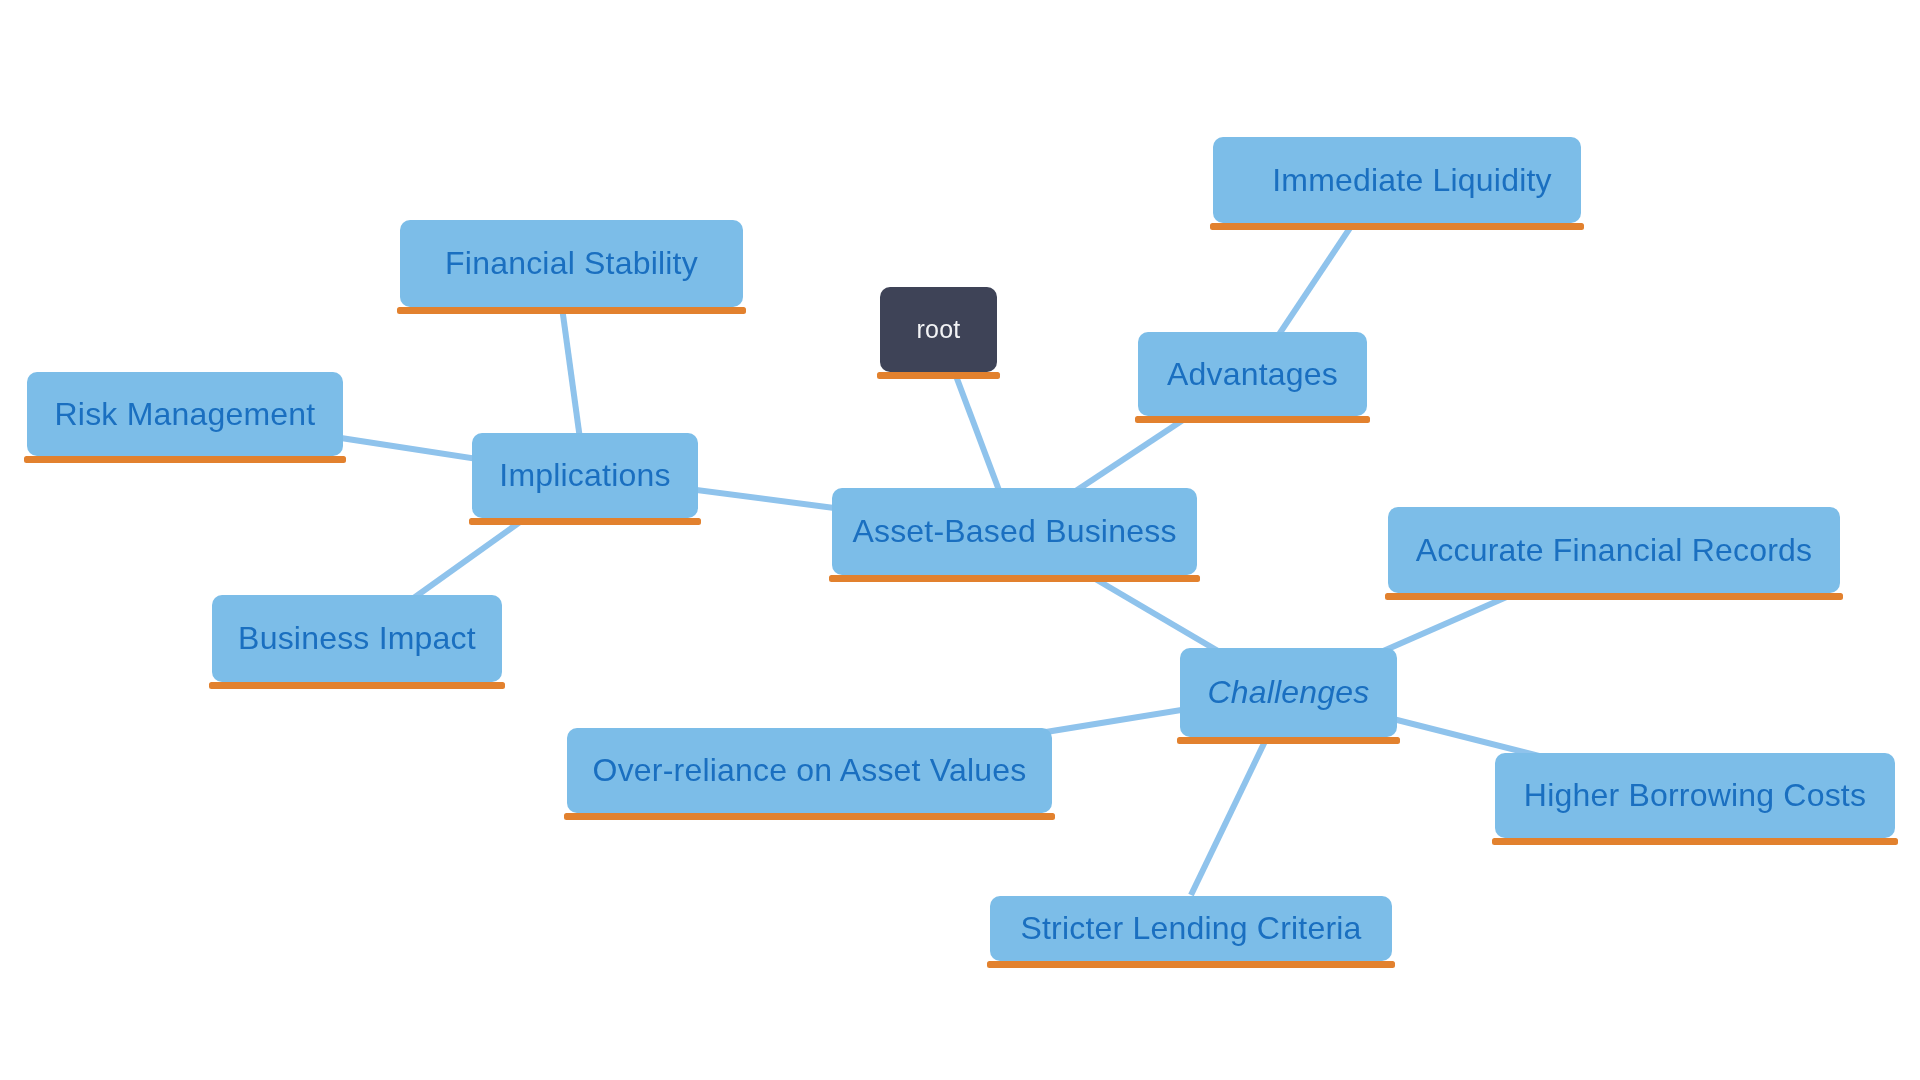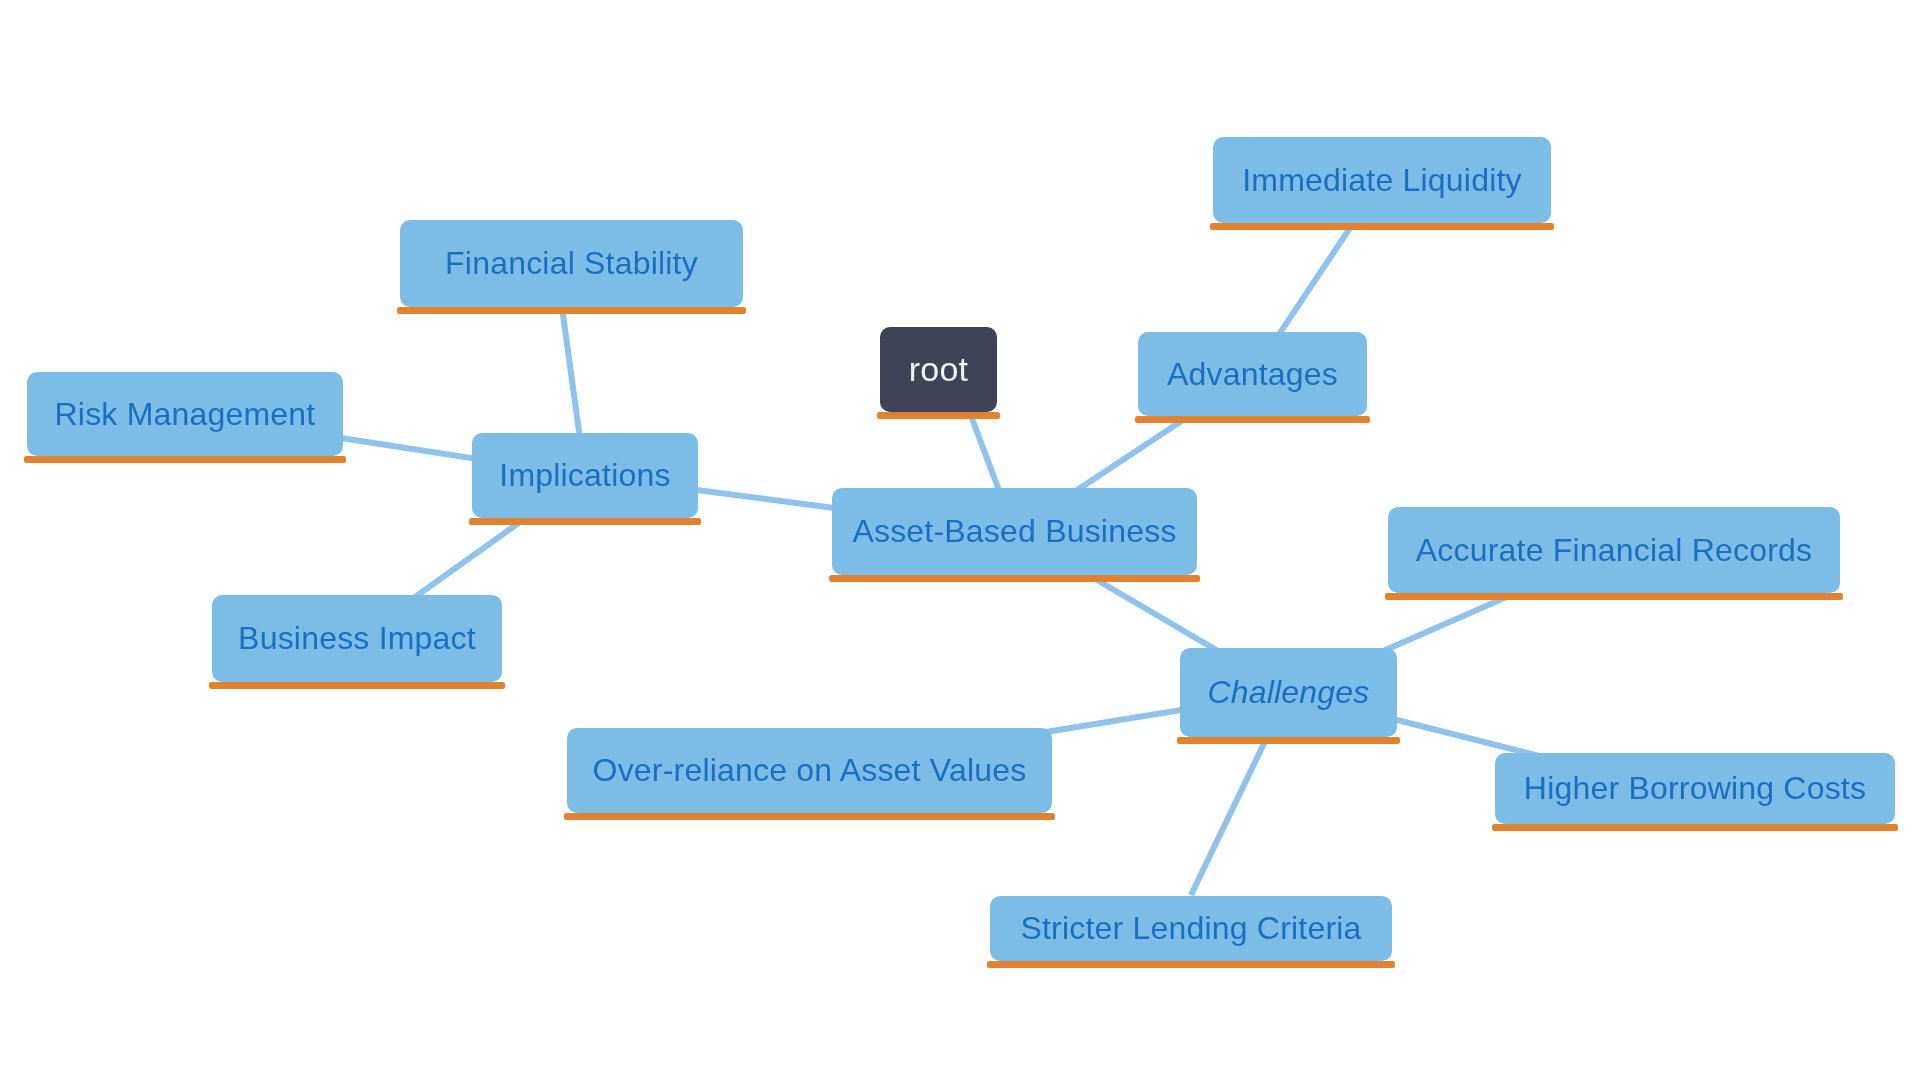--- a/index.html
+++ b/index.html
@@ -42,22 +42,21 @@
     left: -3px;
     right: -3px;
     bottom: -7px;
     height: 7px;
     border-radius: 2.5px;
     background: var(--underline, #e2812e);
   }
   .node.root {
     background: var(--root-fill, #3e4357);
     color: var(--root-text, #f2f3f5);
-    font-size: 34px;
-    margin-top: 40px;
+    font-size: 25px;
   }
   .node .label {
     pointer-events: none;
   }
 </style>
 </head>
 <body>
 
 <div class="stage" style="--node-fill: #7cbde8; --node-text: #1a6fc0; --underline: #e2812e; --root-fill: #3e4357; --root-text: #f2f3f5;">
   <svg id="edge-layer" xmlns="http://www.w3.org/2000/svg" viewBox="0 0 1920 1080">
@@ -74,21 +73,21 @@
       <line x1="1288.5" y1="692.5" x2="1695" y2="795.5" stroke="#8fc3ec" stroke-width="6"></line>
       <line x1="1288.5" y1="692.5" x2="1191" y2="895" stroke="#8fc3ec" stroke-width="6"></line>
     </svg>
   <div id="node-layer">
       <div class="node root" style="left: 880px; top: 287px; width: 117px; height: 85px;">
         <span class="label">root</span>
       </div>
       <div class="node" style="left: 400px; top: 220px; width: 343px; height: 87px;">
         <span class="label">Financial Stability</span>
       </div>
-      <div class="node" style="left: 1213px; top: 137px; width: 338px; height: 86px;">
+      <div class="node" style="left: 1213px; top: 137px; width: 338px; height: 86px; padding-left: 30px;">
         <span class="label">Immediate Liquidity</span>
       </div>
       <div class="node" style="left: 1138px; top: 332px; width: 229px; height: 84px;">
         <span class="label">Advantages</span>
       </div>
       <div class="node" style="left: 27px; top: 372px; width: 316px; height: 84px;">
         <span class="label">Risk Management</span>
       </div>
       <div class="node" style="left: 472px; top: 433px; width: 226px; height: 85px;">
         <span class="label">Implications</span>
@@ -101,20 +100,20 @@
       </div>
       <div class="node" style="left: 212px; top: 595px; width: 290px; height: 87px;">
         <span class="label">Business Impact</span>
       </div>
       <div class="node" style="left: 1180px; top: 648px; width: 217px; height: 89px; font-style: italic;">
         <span class="label">Challenges</span>
       </div>
       <div class="node" style="left: 567px; top: 728px; width: 485px; height: 85px;">
         <span class="label">Over-reliance on Asset Values</span>
       </div>
-      <div class="node" style="left: 1495px; top: 753px; width: 400px; height: 71px;">
+      <div class="node" style="left: 1495px; top: 753px; width: 400px; height: 85px;">
         <span class="label">Higher Borrowing Costs</span>
       </div>
       <div class="node" style="left: 990px; top: 896px; width: 402px; height: 65px;">
         <span class="label">Stricter Lending Criteria</span>
       </div>
     </div>
 </div>
 
 </body></html>

